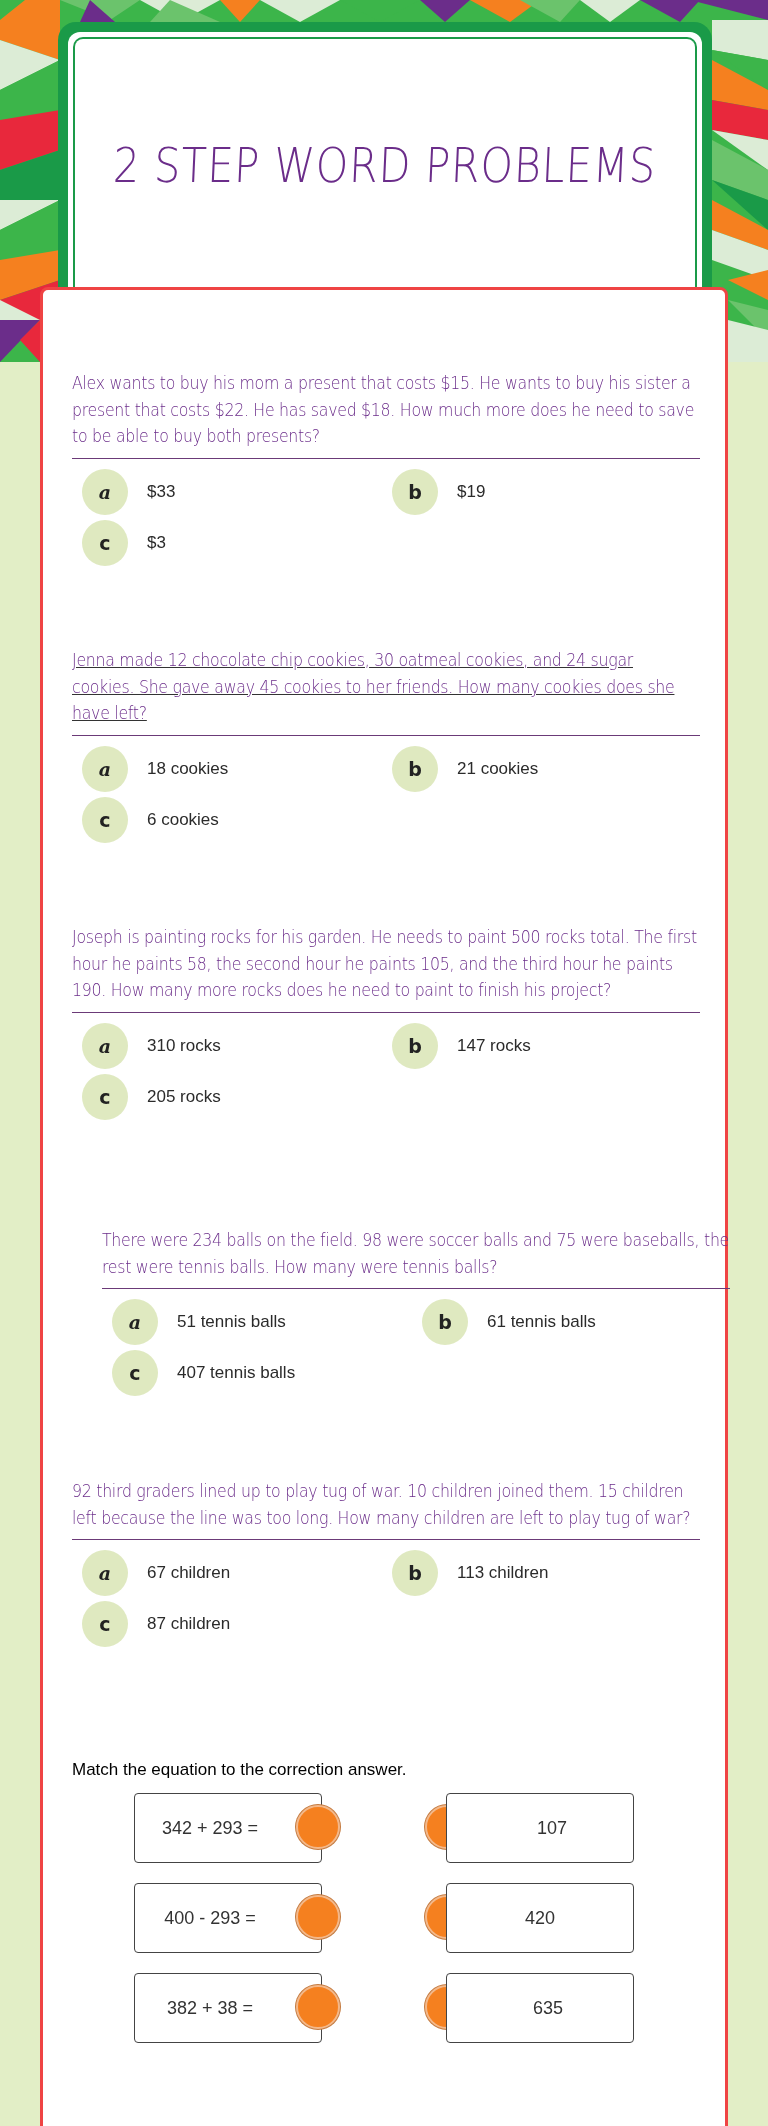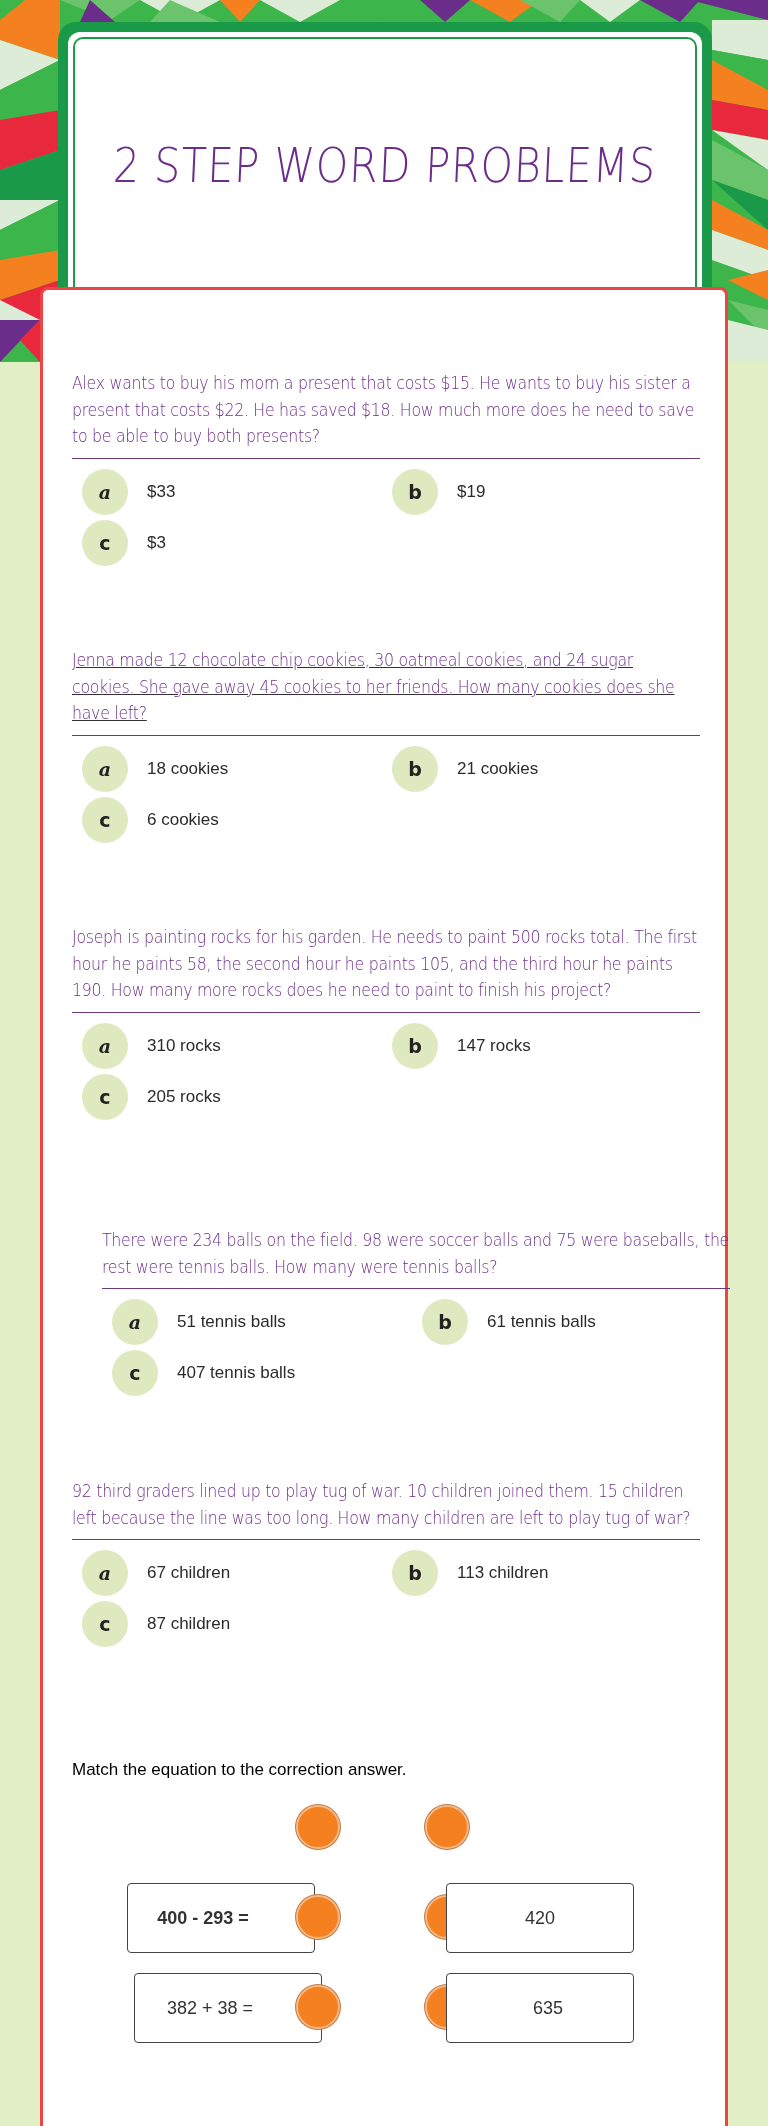--- a/index.html
+++ b/index.html
@@ -251,24 +251,30 @@
       </div>
       <div class="answer" style="left:10px; top:51px;">
         <span class="ans-circle upright">c</span>
         <span class="ans-label">87 children</span>
       </div>
     </div>
   </div>
 
   <p class="match-prompt">Match the equation to the correction answer.</p>
 
+  <div class="match-box left" style="left:91px; top:1503px;">
+    <span>342 + 293 =</span>
+  </div>
   <div class="match-dot" style="left:253px; top:1515px;"></div>
   <div class="match-dot" style="left:382px; top:1515px;"></div>
-
-  <div class="match-box left" style="left:84px; top:1593px;font-weight:bold;">
+  <div class="match-box" style="left:403px; top:1503px; padding-left:24px;">
+    <span>107</span>
+  </div>
+
+  <div class="match-box left" style="left:91px; top:1593px;">
     <span>400 - 293 =</span>
   </div>
   <div class="match-dot" style="left:253px; top:1605px;"></div>
   <div class="match-dot" style="left:382px; top:1605px;"></div>
   <div class="match-box" style="left:403px; top:1593px; ">
     <span>420</span>
   </div>
 
   <div class="match-box left" style="left:91px; top:1683px;">
     <span>382 + 38 =</span>

